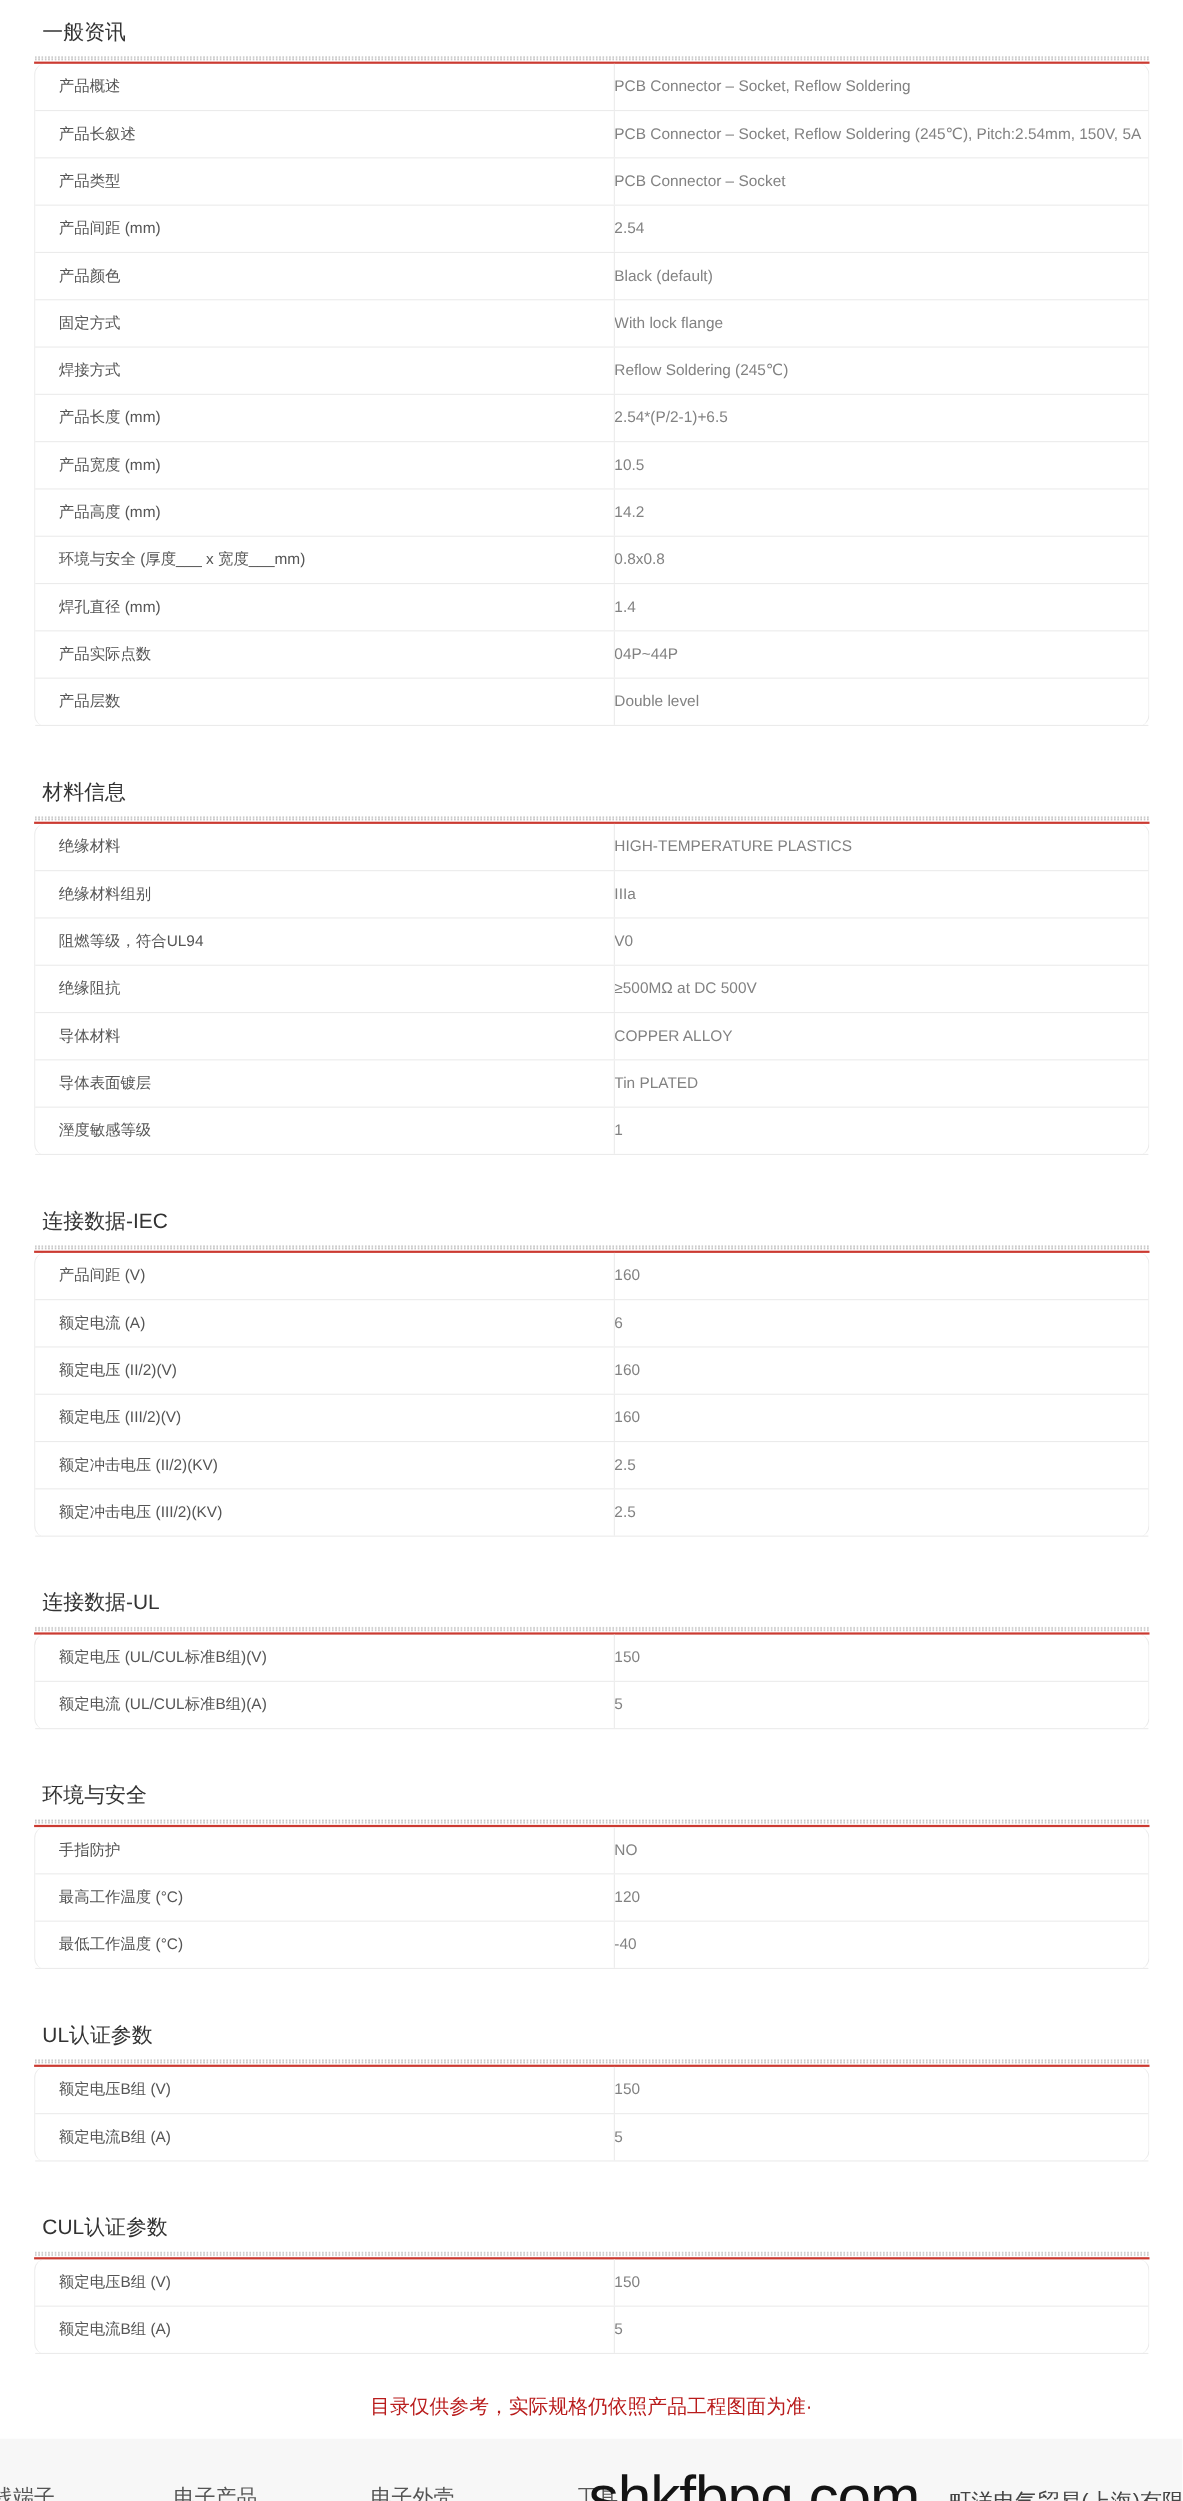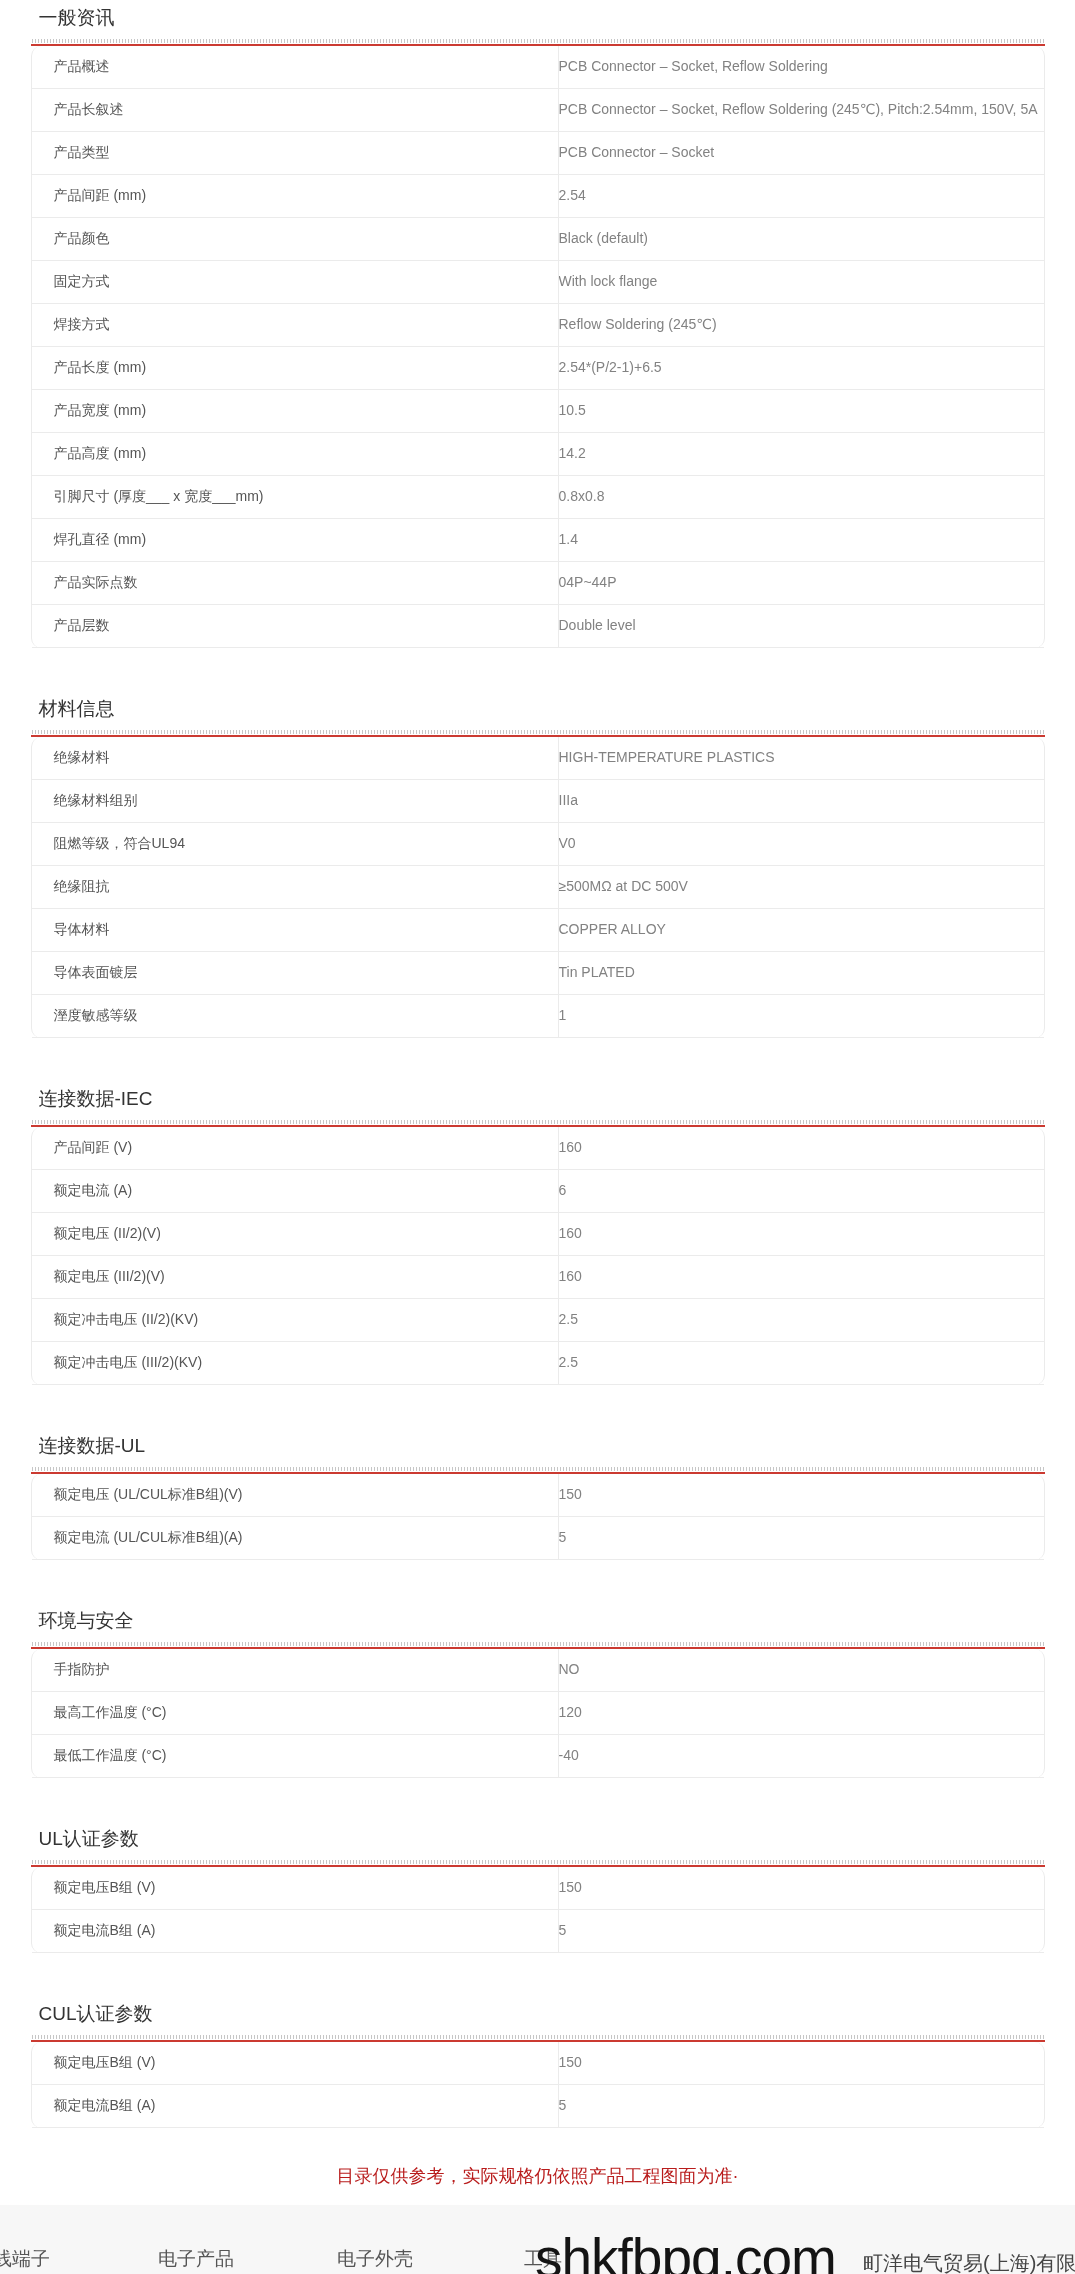--- a/index.html
+++ b/index.html
@@ -1,21 +1,21 @@
 <!DOCTYPE html>
 <html><head>
 <meta charset="utf-8">
 <style>
   html,body{margin:0;padding:0;background:#fff;}
   body{
     width:1075px;height:2274px;overflow:hidden;position:relative;
     font-family:"Liberation Sans","DejaVu Sans",sans-serif;
     -webkit-font-smoothing:antialiased;
   }
-  .content{width:1014px;margin:0 auto;}
+  .content{width:1014px;margin:12px auto;}
   .section{margin-top:48px;}
   .section.first{margin-top:0;padding-top:5px;}
   .sec-title{
     font-size:19px;line-height:25px;color:#333;font-weight:400;
     margin:0 0 0 8px;
   }
   .rule{margin-top:9px;}
   .rule-dots{
     height:4px;
     background-image:radial-gradient(circle,#c6c6c6 0.7px,transparent 0.9px);
@@ -117,21 +117,21 @@
     <div class="cell-label">产品宽度 (mm)</div>
     <div class="cell-value">10.5</div>
   </div>
 
   <div class="spec-row">
     <div class="cell-label">产品高度 (mm)</div>
     <div class="cell-value">14.2</div>
   </div>
 
   <div class="spec-row">
-    <div class="cell-label">引脚尺寸 (厚度___ x 宽度___mm)</div>
+    <div class="cell-label">环境与安全 (厚度___ x 宽度___mm)</div>
     <div class="cell-value">0.8x0.8</div>
   </div>
 
   <div class="spec-row">
     <div class="cell-label">焊孔直径 (mm)</div>
     <div class="cell-value">1.4</div>
   </div>
 
   <div class="spec-row">
     <div class="cell-label">产品实际点数</div>

